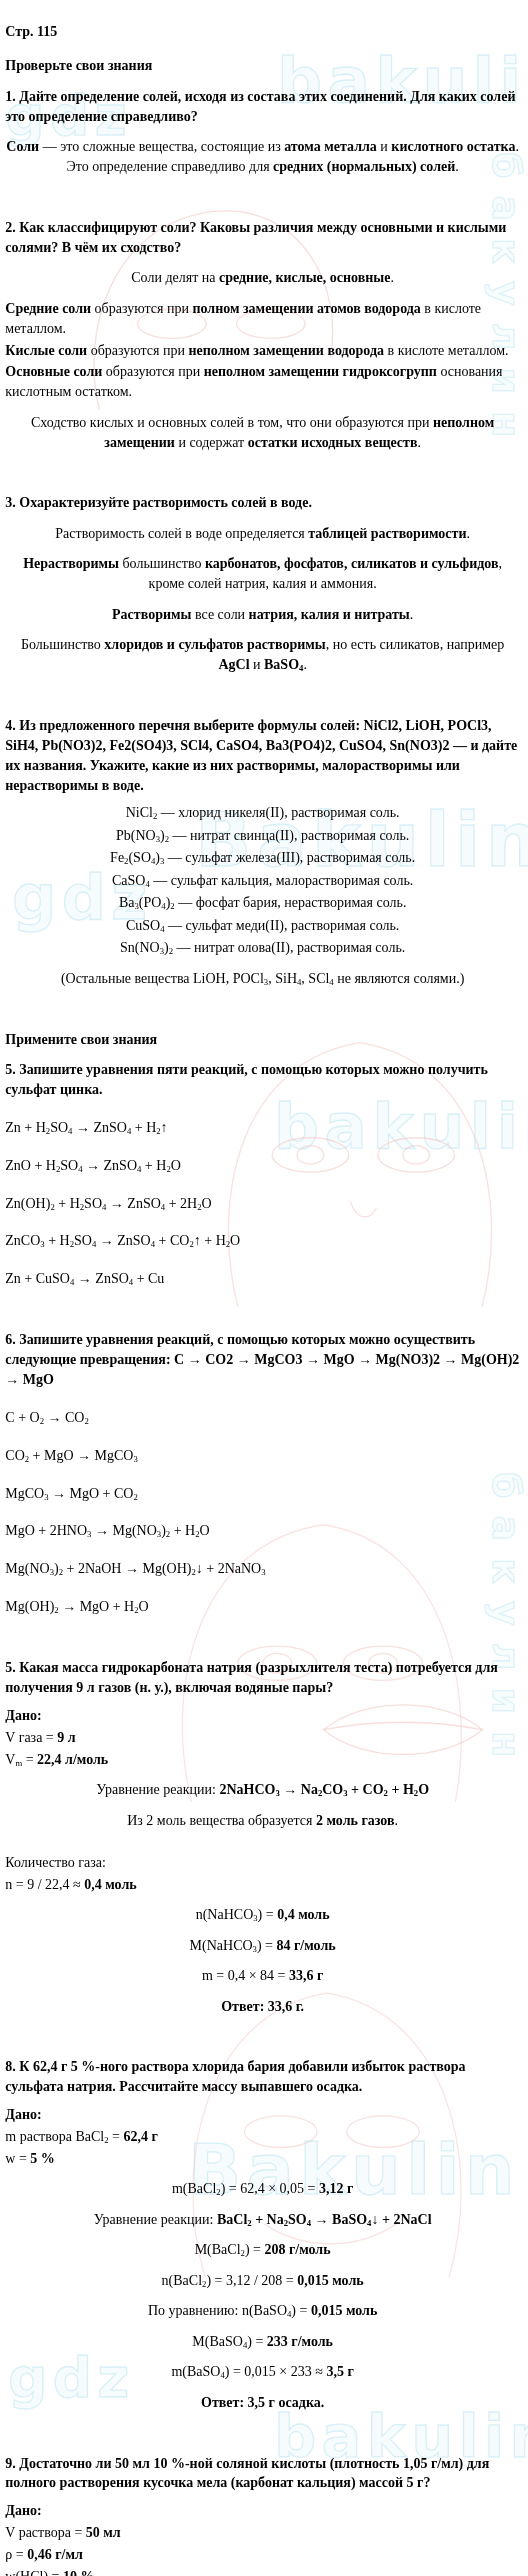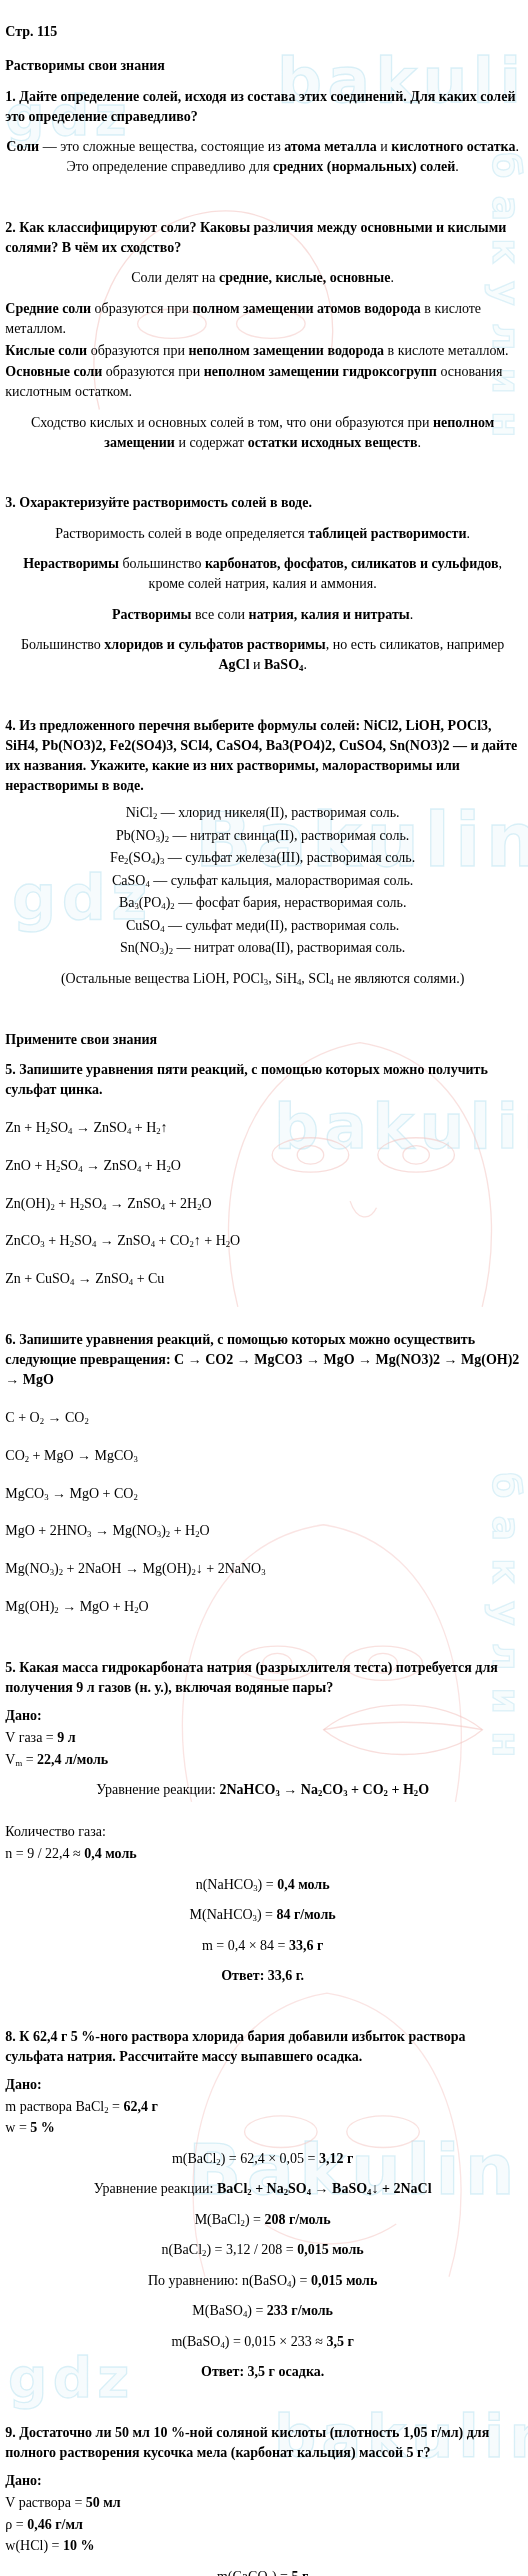--- a/index.html
+++ b/index.html
@@ -119,21 +119,21 @@
 </svg>
 <svg class="sketch sk5" width="310" height="343" viewBox="0 0 470 520" fill="none">
   <path d="M50 500 C 0 330, 50 100, 235 70 C 420 100, 470 330, 420 500" stroke="#f3c3c0" stroke-width="2" opacity="0.45"></path>
   <path d="M140 420 C 200 460, 280 460, 340 420" stroke="#f3c3c0" stroke-width="2" opacity="0.5"></path>
   <ellipse cx="165" cy="280" rx="55" ry="24" stroke="#f3c3c0" stroke-width="2" opacity="0.5"></ellipse>
   <ellipse cx="320" cy="280" rx="55" ry="24" stroke="#f3c3c0" stroke-width="2" opacity="0.5"></ellipse>
 </svg>
 
 <div class="doc">
     <div class="blk title"><span></span><b>Стр. 115</b><span></span></div>
-    <div class="blk h"><span>Растворимы свои знания</span></div>
+    <div class="blk h"><span>Проверьте свои знания</span></div>
     <div class="blk q"><span>1. Дайте определение солей, исходя из состава этих соединений. Для каких солей это определение справедливо?</span></div>
     <div class="blk p"><span></span><b>Соли</b><span> — это сложные вещества, состоящие из </span><b>атома металла</b><span> и </span><b>кислотного остатка</b><span>. Это определение справедливо для </span><b>средних (нормальных) солей</b><span>.</span></div>
     <div class="blk q gap"><span>2. Как классифицируют соли? Каковы различия между основными и кислыми солями? В чём их сходство?</span></div>
     <div class="blk p"><span>Соли делят на </span><b>средние, кислые, основные</b><span>.</span></div>
     <div class="blk t"><span></span><b>Средние соли</b><span> образуются при </span><b>полном замещении атомов водорода</b><span> в кислоте металлом.</span></div>
     <div class="blk t"><span></span><b>Кислые соли</b><span> образуются при </span><b>неполном замещении водорода</b><span> в кислоте металлом.</span></div>
     <div class="blk t"><span></span><b>Основные соли</b><span> образуются при </span><b>неполном замещении гидроксогрупп</b><span> основания кислотным остатком.</span></div>
     <div class="blk p"><span>Сходство кислых и основных солей в том, что они образуются при </span><b>неполном замещении</b><span> и содержат </span><b>остатки исходных веществ</b><span>.</span></div>
     <div class="blk q gap"><span>3. Охарактеризуйте растворимость солей в воде.</span></div>
     <div class="blk p"><span>Растворимость солей в воде определяется </span><b>таблицей растворимости</b><span>.</span></div>
@@ -161,20 +161,21 @@
     <div class="blk e"><span>CO<sub>2</sub> + MgO → MgCO<sub>3</sub></span></div>
     <div class="blk e"><span>MgCO<sub>3</sub> → MgO + CO<sub>2</sub></span></div>
     <div class="blk e"><span>MgO + 2HNO<sub>3</sub> → Mg(NO<sub>3</sub>)<sub>2</sub> + H<sub>2</sub>O</span></div>
     <div class="blk e"><span>Mg(NO<sub>3</sub>)<sub>2</sub> + 2NaOH → Mg(OH)<sub>2</sub>↓ + 2NaNO<sub>3</sub></span></div>
     <div class="blk e"><span>Mg(OH)<sub>2</sub> → MgO + H<sub>2</sub>O</span></div>
     <div class="blk q gap"><span>5. Какая масса гидрокарбоната натрия (разрыхлителя теста) потребуется для получения 9 л газов (н. у.), включая водяные пары?</span></div>
     <div class="blk t"><span></span><b>Дано:</b><span></span></div>
     <div class="blk t"><span>V газа = </span><b>9 л</b><span></span></div>
     <div class="blk t"><span>V<sub>m</sub> = </span><b>22,4 л/моль</b><span></span></div>
     <div class="blk p"><span>Уравнение реакции: </span><b>2NaHCO<sub>3</sub> → Na<sub>2</sub>CO<sub>3</sub> + CO<sub>2</sub> + H<sub>2</sub>O</b><span></span></div>
+    <div class="blk p"><span>Из 2 моль вещества образуется </span><b>2 моль газов</b><span>.</span></div>
     <div class="blk t" style="margin-top: 22.4px;"><span>Количество газа:</span></div>
     <div class="blk t"><span>n = 9 / 22,4 ≈ </span><b>0,4 моль</b><span></span></div>
     <div class="blk p"><span>n(NaHCO<sub>3</sub>) = </span><b>0,4 моль</b><span></span></div>
     <div class="blk p"><span>M(NaHCO<sub>3</sub>) = </span><b>84 г/моль</b><span></span></div>
     <div class="blk p"><span>m = 0,4 × 84 = </span><b>33,6 г</b><span></span></div>
     <div class="blk p"><span></span><b>Ответ: 33,6 г.</b><span></span></div>
     <div class="blk q gap"><span>8. К 62,4 г 5 %-ного раствора хлорида бария добавили избыток раствора сульфата натрия. Рассчитайте массу выпавшего осадка.</span></div>
     <div class="blk t"><span></span><b>Дано:</b><span></span></div>
     <div class="blk t"><span>m раствора BaCl<sub>2</sub> = </span><b>62,4 г</b><span></span></div>
     <div class="blk t"><span>w = </span><b>5 %</b><span></span></div>

